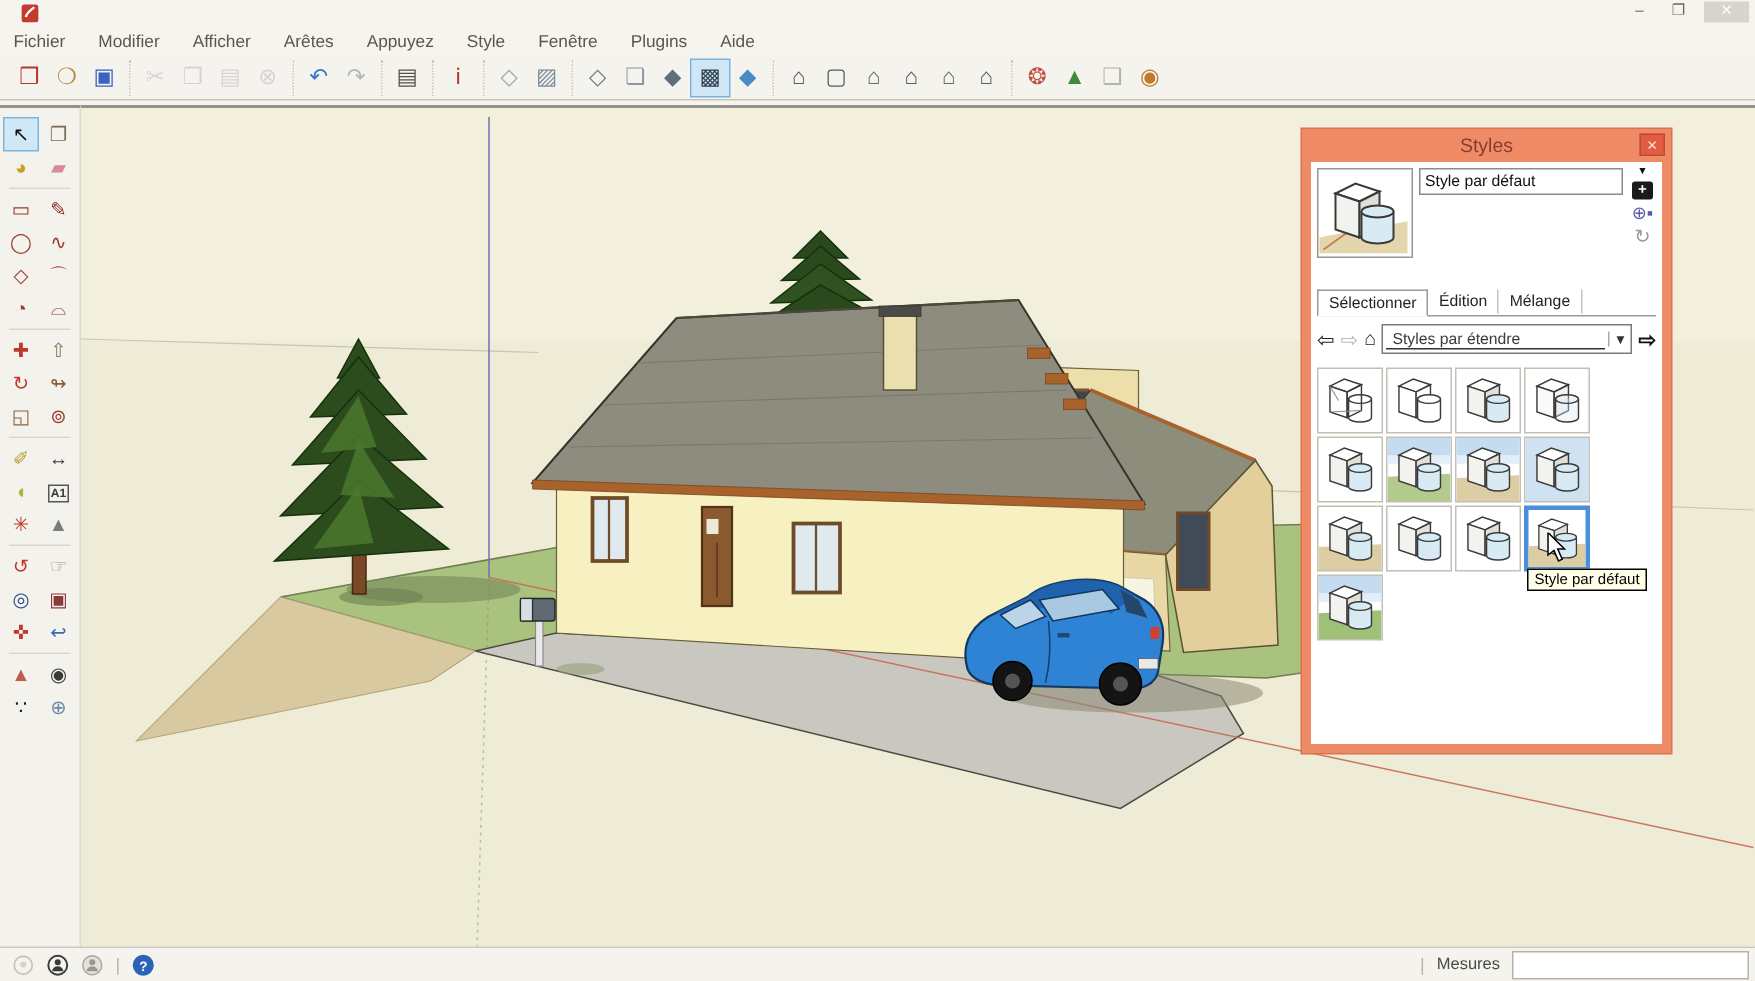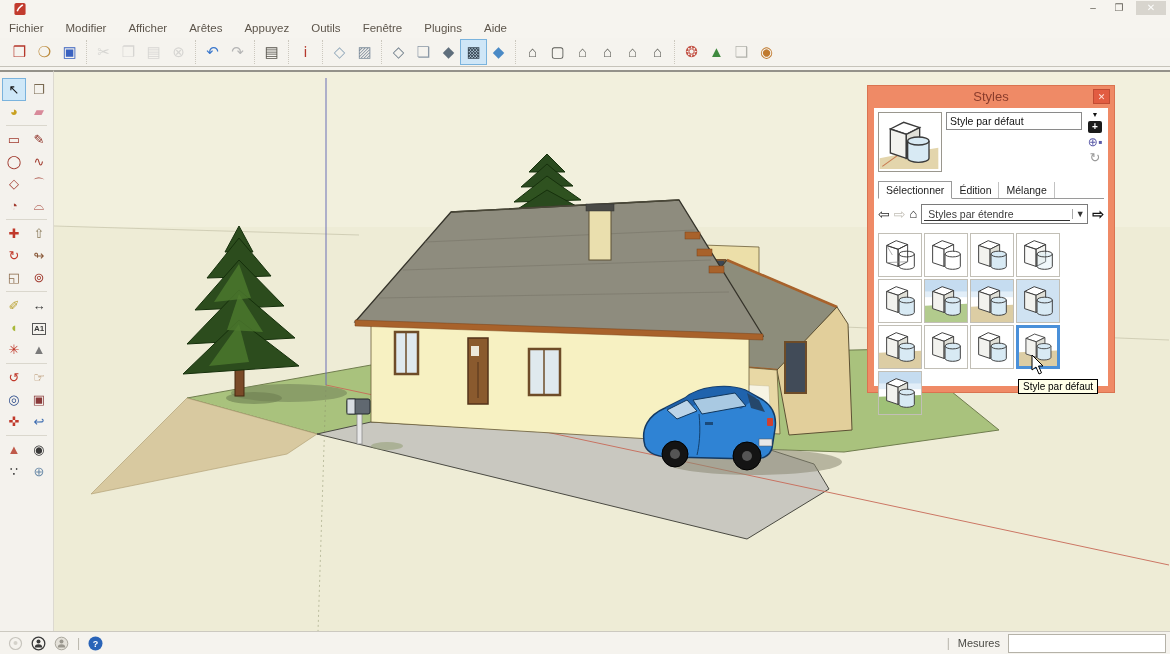--- a/index.html
+++ b/index.html
@@ -30,38 +30,38 @@
   .pal-row{display:flex;justify-content:center;gap:3px;margin:1px 0}
   .pal-tool{width:22px;height:21px;line-height:21px;text-align:center;font-size:13px}
   .pal-tool.selected{background:#cfe8f8;outline:1px solid #7ab3dd}
   .pal-sep{height:1px;background:#dad7cd;margin:3px 6px}
   .pal-text{font-size:8px;font-weight:bold;border:1px solid #555;padding:0 1px;line-height:10px;
     display:inline-block;vertical-align:middle}
   
   .viewport{position:absolute;left:54px;top:70px;right:0;bottom:22px;background:#f2f0dd;
     border-top:2px solid #94928a;overflow:hidden}
   
-  .styles-panel{position:absolute;left:868px;top:86px;width:246px;height:306px;background:#ef8a66;
+  .styles-panel{position:absolute;left:868px;top:86px;width:246px;height:416px;background:#ef8a66;
     z-index:5;box-sizing:border-box;box-shadow:0 0 0 1px #da7350}
   .panel-title{height:22px;line-height:22px;text-align:center;color:#8a3c2c;font-size:13px}
   .panel-close{position:absolute;top:3px;right:4px;width:17px;height:15px;background:#e25c41;
     color:#ffe3da;font-size:9px;line-height:15px;text-align:center;border:1px solid #c14c33;box-sizing:border-box}
   .panel-body{position:absolute;left:6px;right:6px;top:22px;bottom:6px;background:#fff;padding:4px;box-sizing:border-box}
   .preview-row{display:flex;gap:4px;height:62px}
   .preview-thumb{width:62px;height:58px;border:1px solid #9a978e;background:#fff;flex:none}
   .preview-texts{flex:1;display:flex;flex-direction:column;gap:2px;min-width:0}
   .style-name-field{border:1px solid #8a8a8a;font-size:10.5px;padding:1px 3px;height:14px;line-height:14px;color:#111}
   .style-desc{border:1px solid #8a8a8a;font-size:9.5px;line-height:11px;padding:1px 3px;flex:1;color:#222}
   .panel-icon-col{width:18px;display:flex;flex-direction:column;align-items:center;gap:3px;flex:none}
   .pane-arrow{font-size:7px;color:#111;line-height:6px}
   .icon-newstyle{width:14px;height:12px;background:#1a1a1a;border-radius:2px;color:#fff;font-size:10px;
     line-height:12px;text-align:center;font-weight:bold}
   .icon-update{font-size:12px;color:#5a5aa8;line-height:12px}
   .icon-refresh{font-size:13px;color:#9a9a9a;line-height:13px}
-  .tabs-row{display:flex;margin-top:6px;border-bottom:1px solid #9a9a9a;height:18px;align-items:flex-end;font-size:10.5px}
+  .tabs-row{display:flex;margin-top:18px;border-bottom:1px solid #9a9a9a;height:18px;align-items:center;font-size:10.5px}
   .tab{padding:2px 7px;color:#222;border-right:1px solid #c2c2c2}
   .tab.active{border:1px solid #9a9a9a;border-bottom:1px solid #fff;background:#fff;margin-bottom:-1px}
   .nav-row{display:flex;align-items:center;gap:4px;margin-top:4px;height:22px}
   .nav-ic{font-size:14px;line-height:20px}
   .dropdown{flex:1;display:flex;border:1px solid #7a7a7a;height:18px;align-items:center;background:#fff}
   .dropdown .dd-text{flex:1;font-size:10.5px;padding:0 4px;border-bottom:1px solid #333;margin:0 2px;
     white-space:nowrap;overflow:hidden}
   .dropdown .dd-arrow{width:14px;text-align:center;font-size:9px;border-left:1px solid #aaa;color:#333}
   .thumb-grid{display:flex;flex-wrap:wrap;gap:2px;width:194px;margin-top:8px}
   .thumb{width:44px;height:44px;border:1px solid #c2bfb6;background:#fff;box-sizing:border-box}
@@ -95,21 +95,21 @@
       <span class="win-btn close">✕</span>
     </div>
   </div>
 
   <div class="menubar">
     <span class="menu-item">Fichier</span>
     <span class="menu-item">Modifier</span>
     <span class="menu-item">Afficher</span>
     <span class="menu-item">Arêtes</span>
     <span class="menu-item">Appuyez</span>
-    <span class="menu-item">Outils</span>
+    <span class="menu-item">Style</span>
     <span class="menu-item">Fenêtre</span>
     <span class="menu-item">Plugins</span>
     <span class="menu-item">Aide</span>
   </div>
 
   <div class="toolbar" id="toolbar">
       <div class="tb-group">
         <span class="tb-btn" style="color: rgb(181, 56, 44);">❒</span>
         <span class="tb-btn" style="color: rgb(189, 140, 63);">❍</span>
         <span class="tb-btn" style="color: rgb(58, 98, 192);">▣</span>

